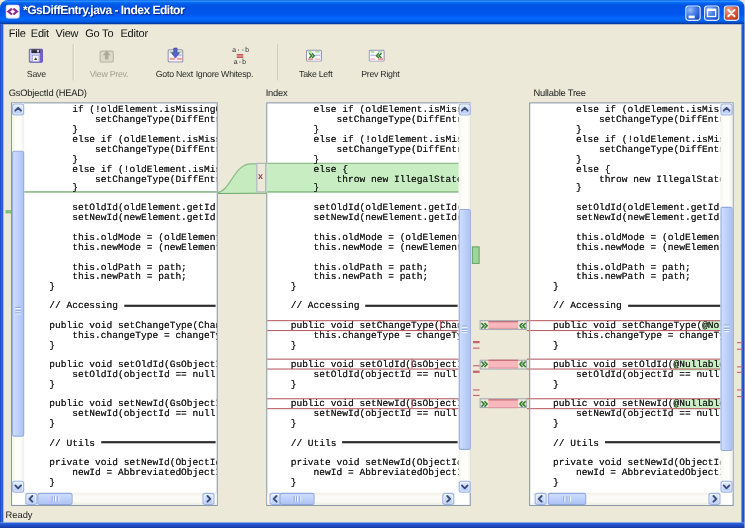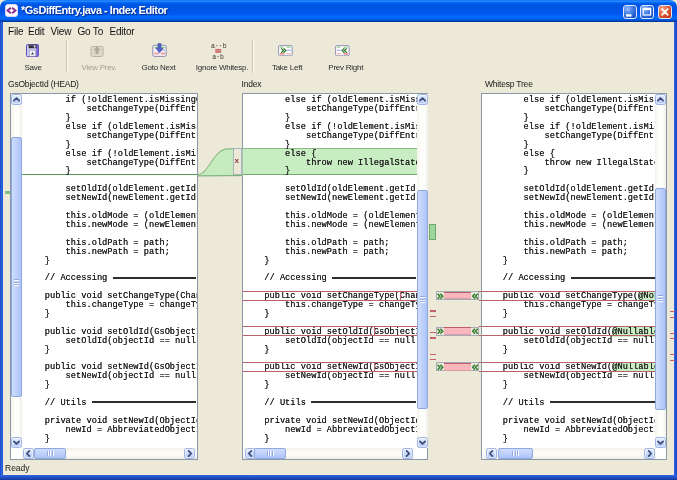--- a/index.html
+++ b/index.html
@@ -103,28 +103,28 @@
 <rect x="1.8" y="1.5" width="3.6" height="1.4" fill="#9FD89A"></rect>
 <rect x="8.6" y="1.5" width="4" height="1.4" fill="#9FD89A"></rect>
 <rect x="1.8" y="4.6" width="4.6" height="1.4" fill="#B9BFE8"></rect>
 <rect x="1.8" y="8" width="4.4" height="1.4" fill="#F4B8B8"></rect>
 <rect x="8.6" y="8" width="4.6" height="1.7" fill="#F09090"></rect>
 <path d="M11.8 3.4 L9.6 5.6 L11.8 7.8 M9.4 3.4 L7.2 5.6 L9.4 7.8" fill="none" stroke="#2E7B2E" stroke-width="1.3"></path>
 </svg>
 <div class="abs tlab" style="left:-12px;top:62.5px;color:#2a2a2a">Save</div>
 <div class="abs tlab" style="left:54px;top:62.5px;color:#A3A093">View Prev.</div>
 <div class="abs tlab" style="left:113.5px;top:62.5px;color:#2a2a2a">Goto Next</div>
-<div class="abs tlab" style="left:177px;top:62.5px;color:#2a2a2a">Ignore Whitesp.</div>
+<div class="abs tlab" style="left:159px;top:62.5px;color:#2a2a2a">Ignore Whitesp.</div>
 <div class="abs tlab" style="left:242px;top:62.5px;color:#2a2a2a">Take Left</div>
 <div class="abs tlab" style="left:300.8px;top:62.5px;color:#2a2a2a">Prev Right</div>
 <div class="abs tsep" style="left:65.5px"></div>
 <div class="abs tsep" style="left:252px"></div>
 <div class="abs panelab" style="left:8px;top:79px">GsObjectId (HEAD)</div>
 <div class="abs panelab" style="left:241.5px;top:79px">Index</div>
-<div class="abs panelab" style="left:485px;top:79px">Whitesp Tree</div>
+<div class="abs panelab" style="left:485px;top:79px">Nullable Tree</div>
 <div class="abs pane" style="left:9.5px;top:92.5px;width:188px;height:367px"></div>
 <div class="abs pane" style="left:242px;top:92.5px;width:186px;height:367px"></div>
 <div class="abs pane" style="left:480.5px;top:92.5px;width:186px;height:367px"></div>
 <div class="abs grn" style="left:243px;top:148.4px;width:173.5px;height:26.700000000000017px;border-top:1px solid #8CBA86;border-bottom:1px solid #6FA869;box-sizing:border-box"></div>
 <div class="abs" style="left:21.5px;top:173.60000000000002px;width:175px;height:1.4px;background:#569856"></div>
 <div class="abs" style="left:21.5px;top:93.5px;width:175px;height:354px;overflow:hidden">
       <pre class="code" style="position:absolute;left:2.4px;top:2.7px">        if (!oldElement.isMissingOr
             setChangeType(DiffEntry
         }
         else if (oldElement.isMissi

